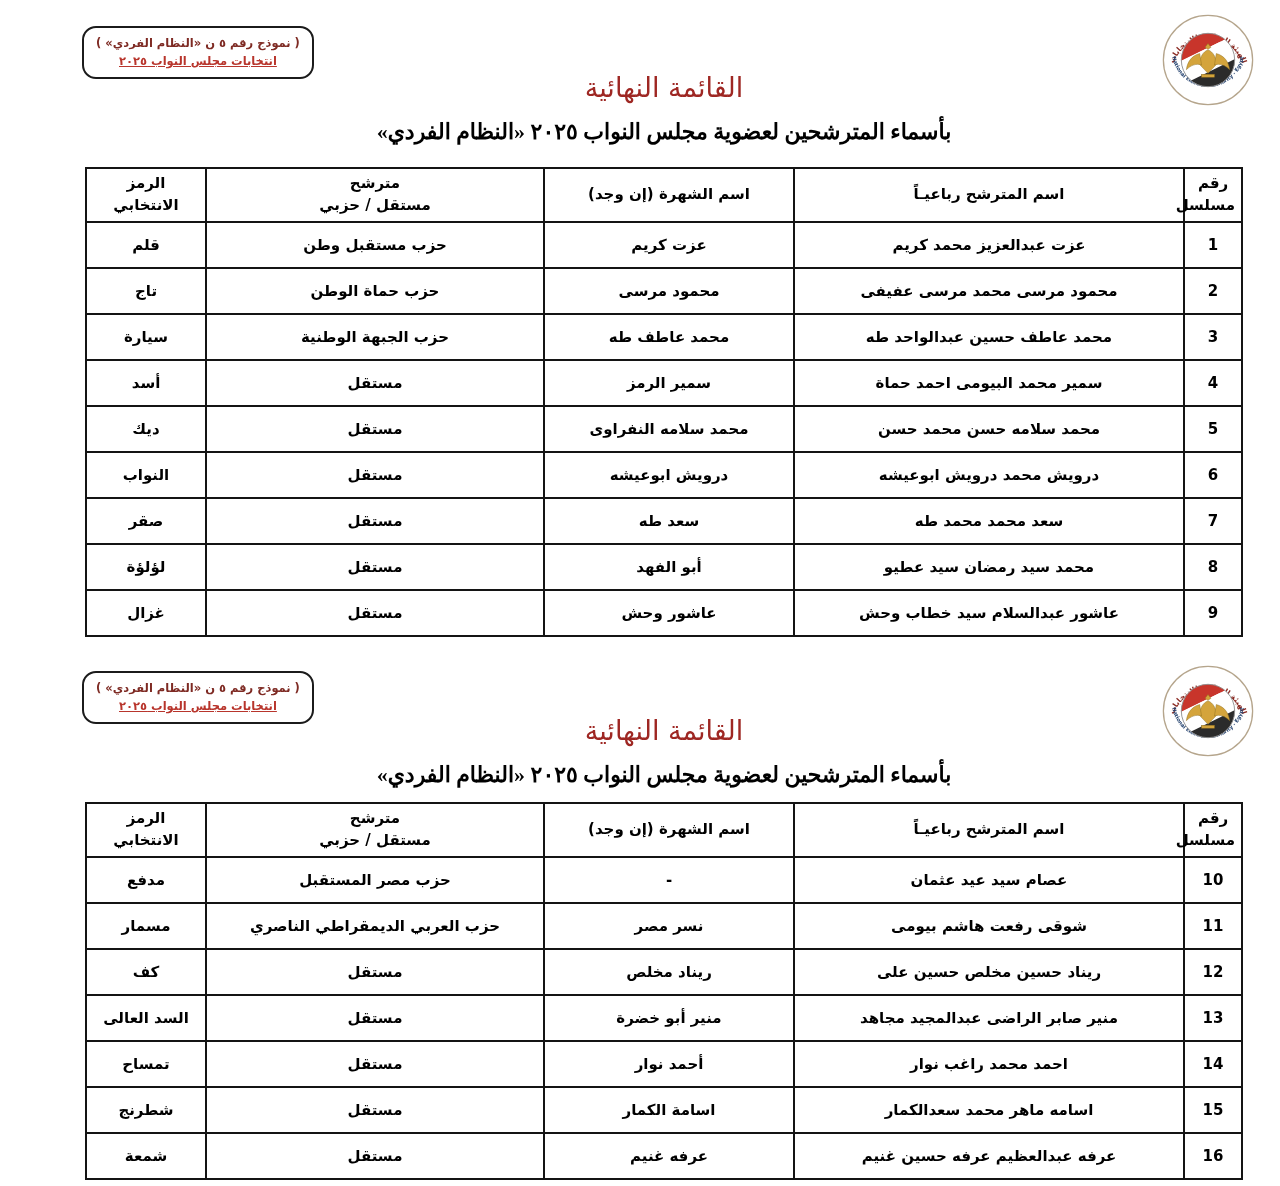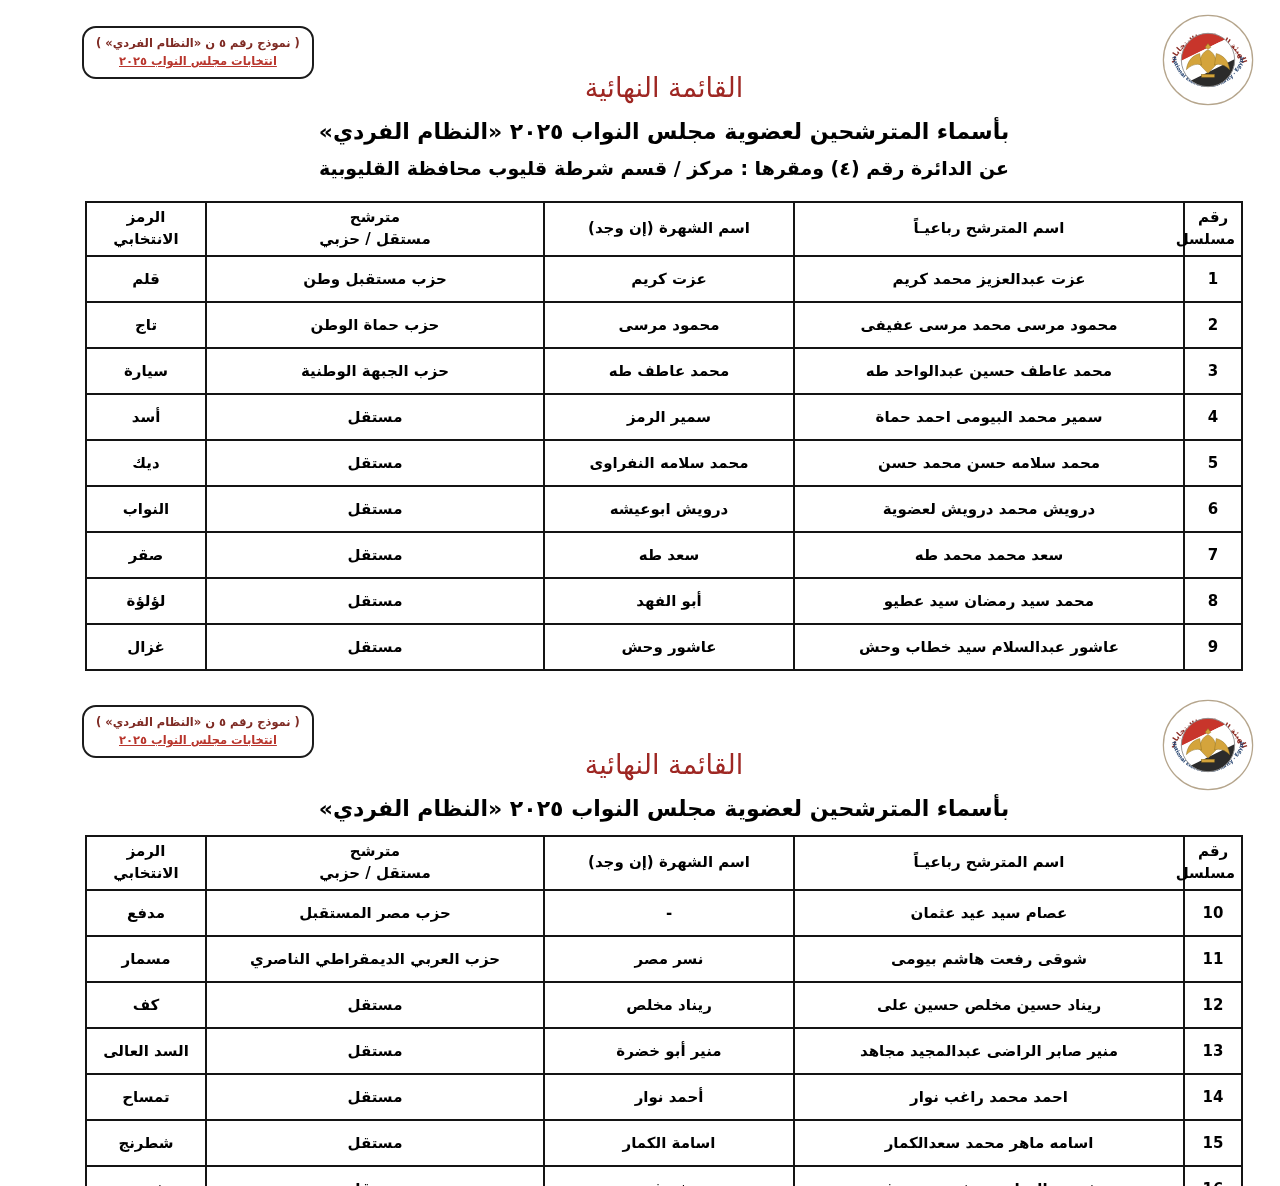--- a/index.html
+++ b/index.html
@@ -41,20 +41,21 @@
     color:#9e2723;
     font-size:27px;
     font-weight:normal;
     letter-spacing:0.5px;
   }
   .subtitle{
     color:#000;
     font-size:22px;
     font-weight:bold;
     margin-top:16px;
+    font-family:Liberation Serif, serif;
   }
   .district{
     color:#000;
     font-size:19px;
     font-weight:bold;
     margin-top:13px;
   }
   
   table.cand{
     border-collapse:collapse;
@@ -138,21 +139,20 @@
           <path d="M50 39 C44.5 41 41 47 41 55 L50 64.5 L59 55 C59 47 55.5 41 50 39 Z"></path>
           <path d="M41 43 C32.5 45 27.5 52 26.5 60.5 C31.5 55.5 37.5 53.5 43 55.5 Z"></path>
           <path d="M59 43 C67.5 45 72.5 52 73.5 60.5 C68.5 55.5 62.5 53.5 57 55.5 Z"></path>
           <rect x="43" y="65.5" width="14" height="3.2"></rect>
         </g>
       </svg>
 
       <div class="titles">
         <div class="main-title">القائمة النهائية</div>
         <div class="subtitle">بأسماء المترشحين لعضوية مجلس النواب ٢٠٢٥ «النظام الفردي»</div>
-        <div class="district">عن الدائرة رقم  (٤)   ومقرها : مركز / قسم شرطة قليوب    محافظة  القليوبية</div>
       </div>
     </div>
 
     <table class="cand">
       <colgroup>
         <col class="c-serial">
           <col class="c-name">
           <col class="c-nick">
           <col class="c-aff">
           <col class="c-sym">
@@ -200,21 +200,21 @@
           </tr>
           <tr>
             <td>5</td>
             <td>محمد سلامه حسن محمد حسن</td>
             <td>محمد سلامه النفراوى</td>
             <td>مستقل</td>
             <td>ديك</td>
           </tr>
           <tr>
             <td>6</td>
-            <td>درويش محمد درويش لعضوية</td>
+            <td>درويش محمد درويش ابوعيشه</td>
             <td>درويش ابوعيشه</td>
             <td>مستقل</td>
             <td>النواب</td>
           </tr>
           <tr>
             <td>7</td>
             <td>سعد محمد محمد طه</td>
             <td>سعد طه</td>
             <td>مستقل</td>
             <td>صقر</td>

